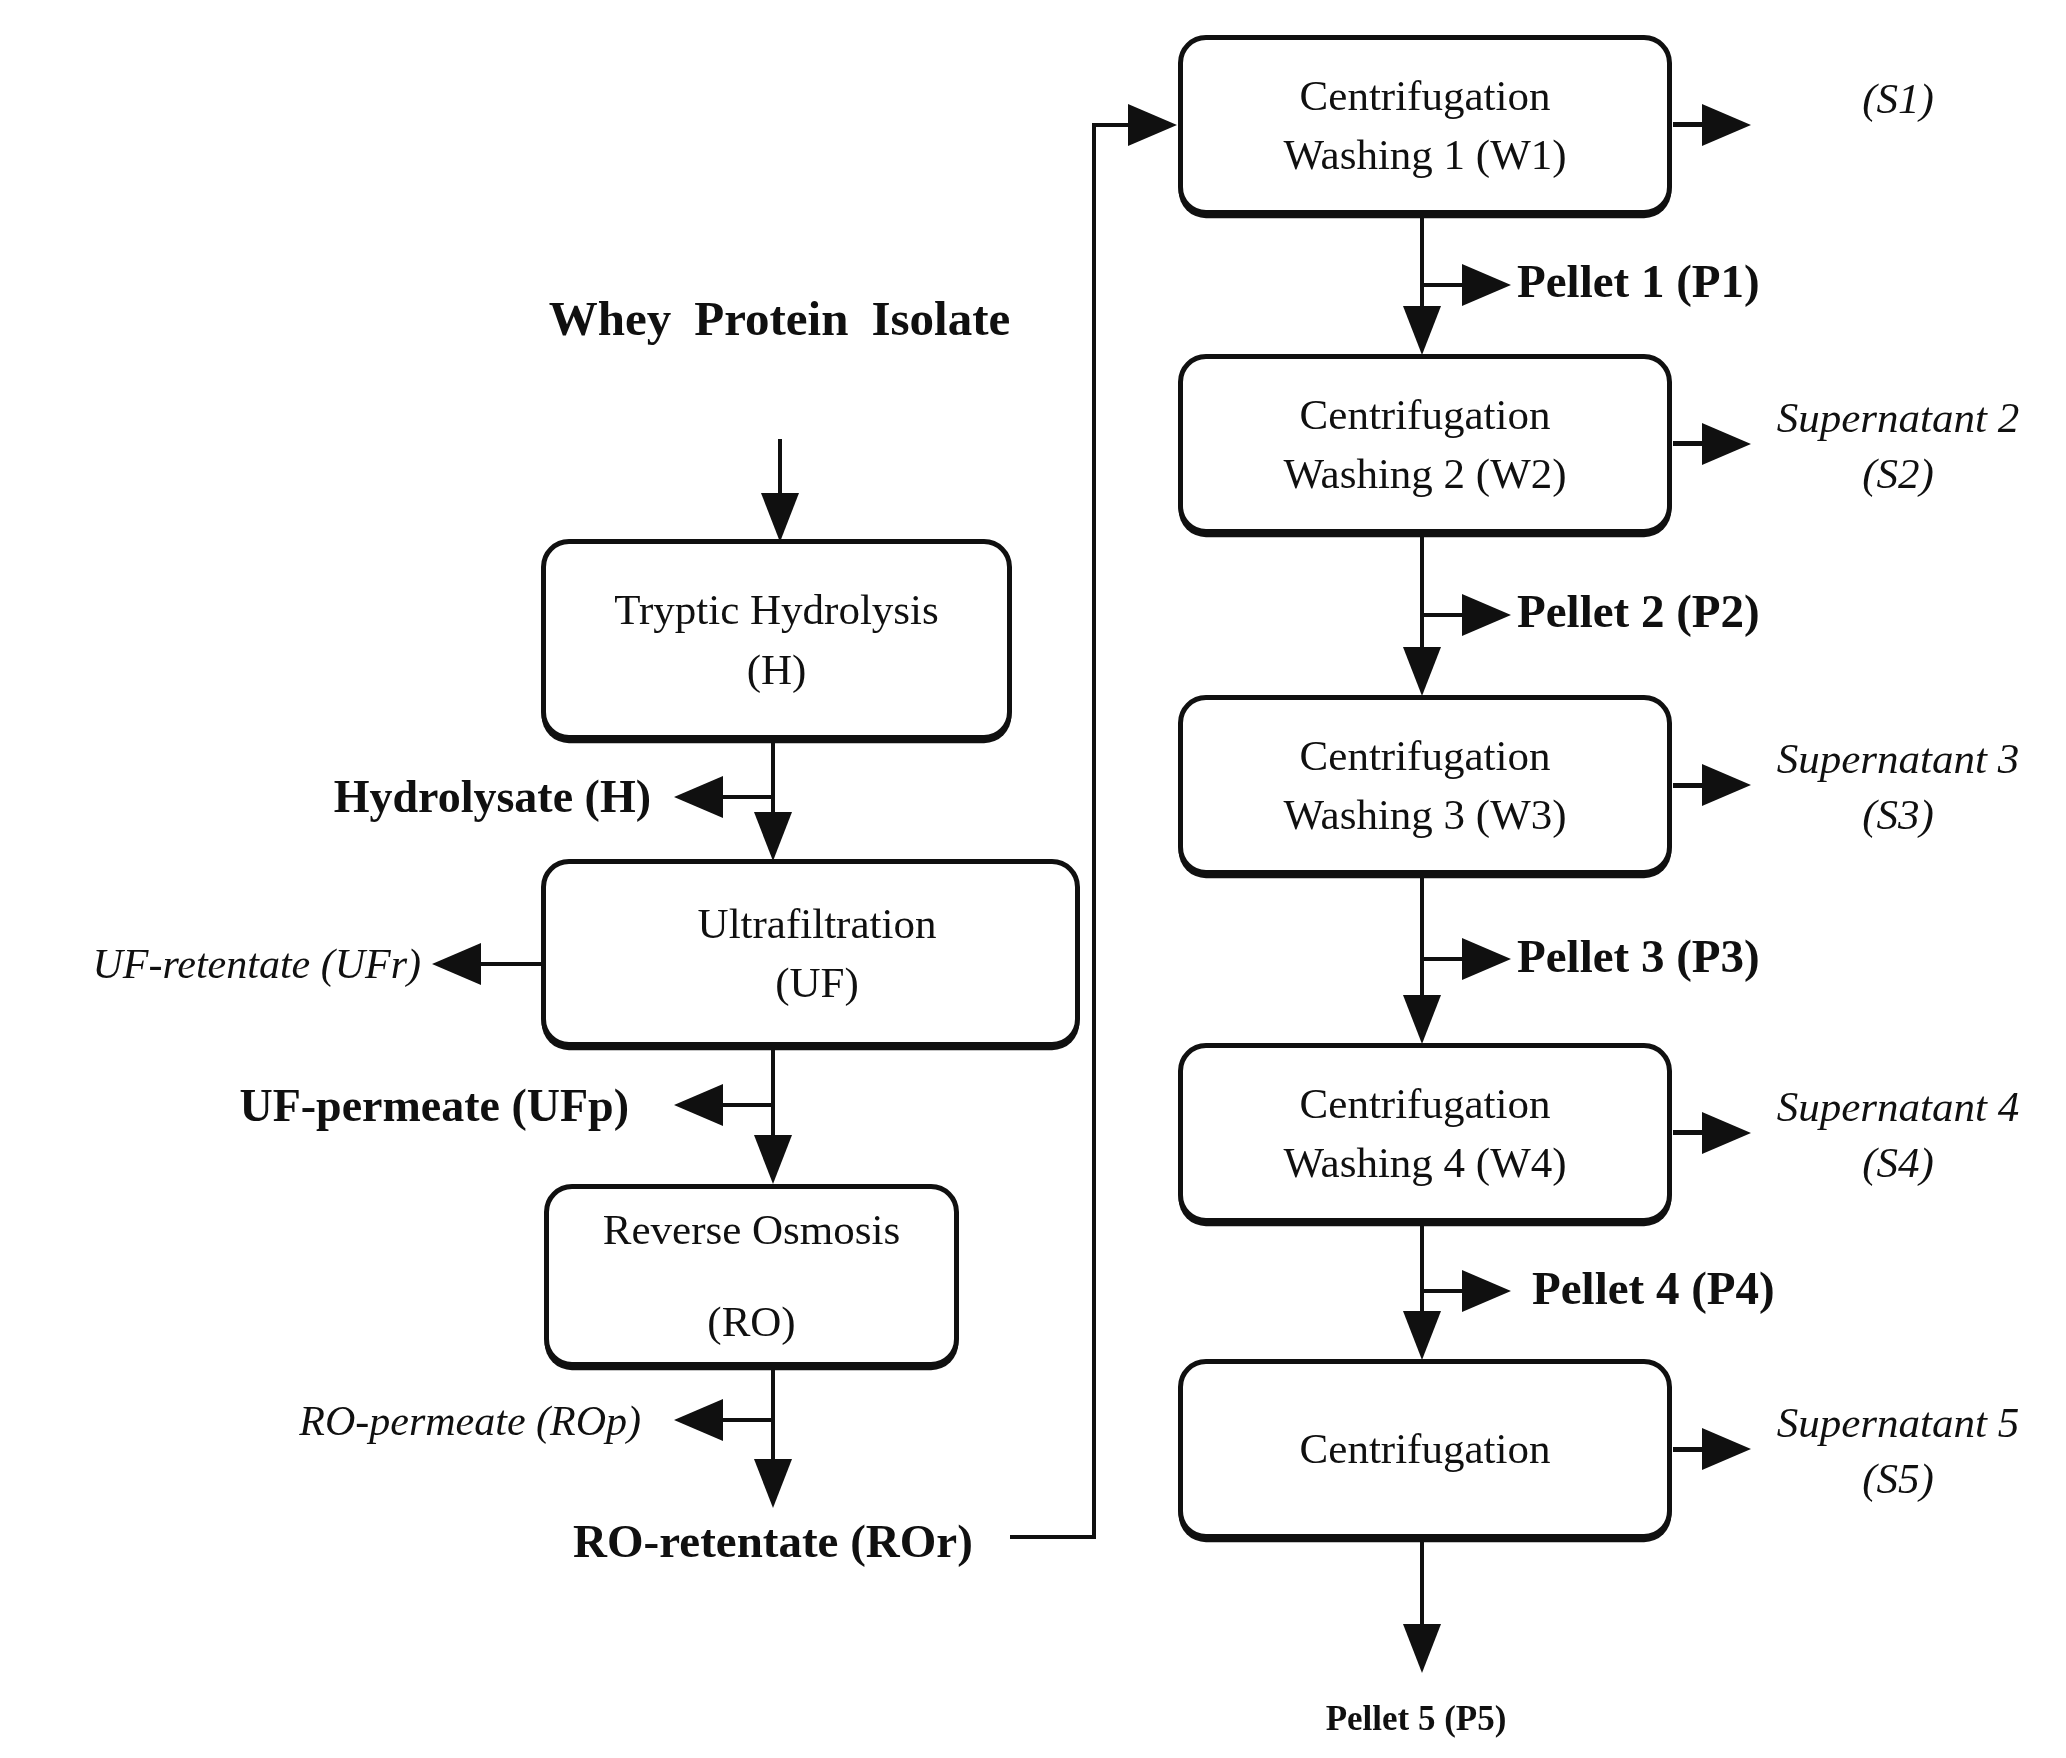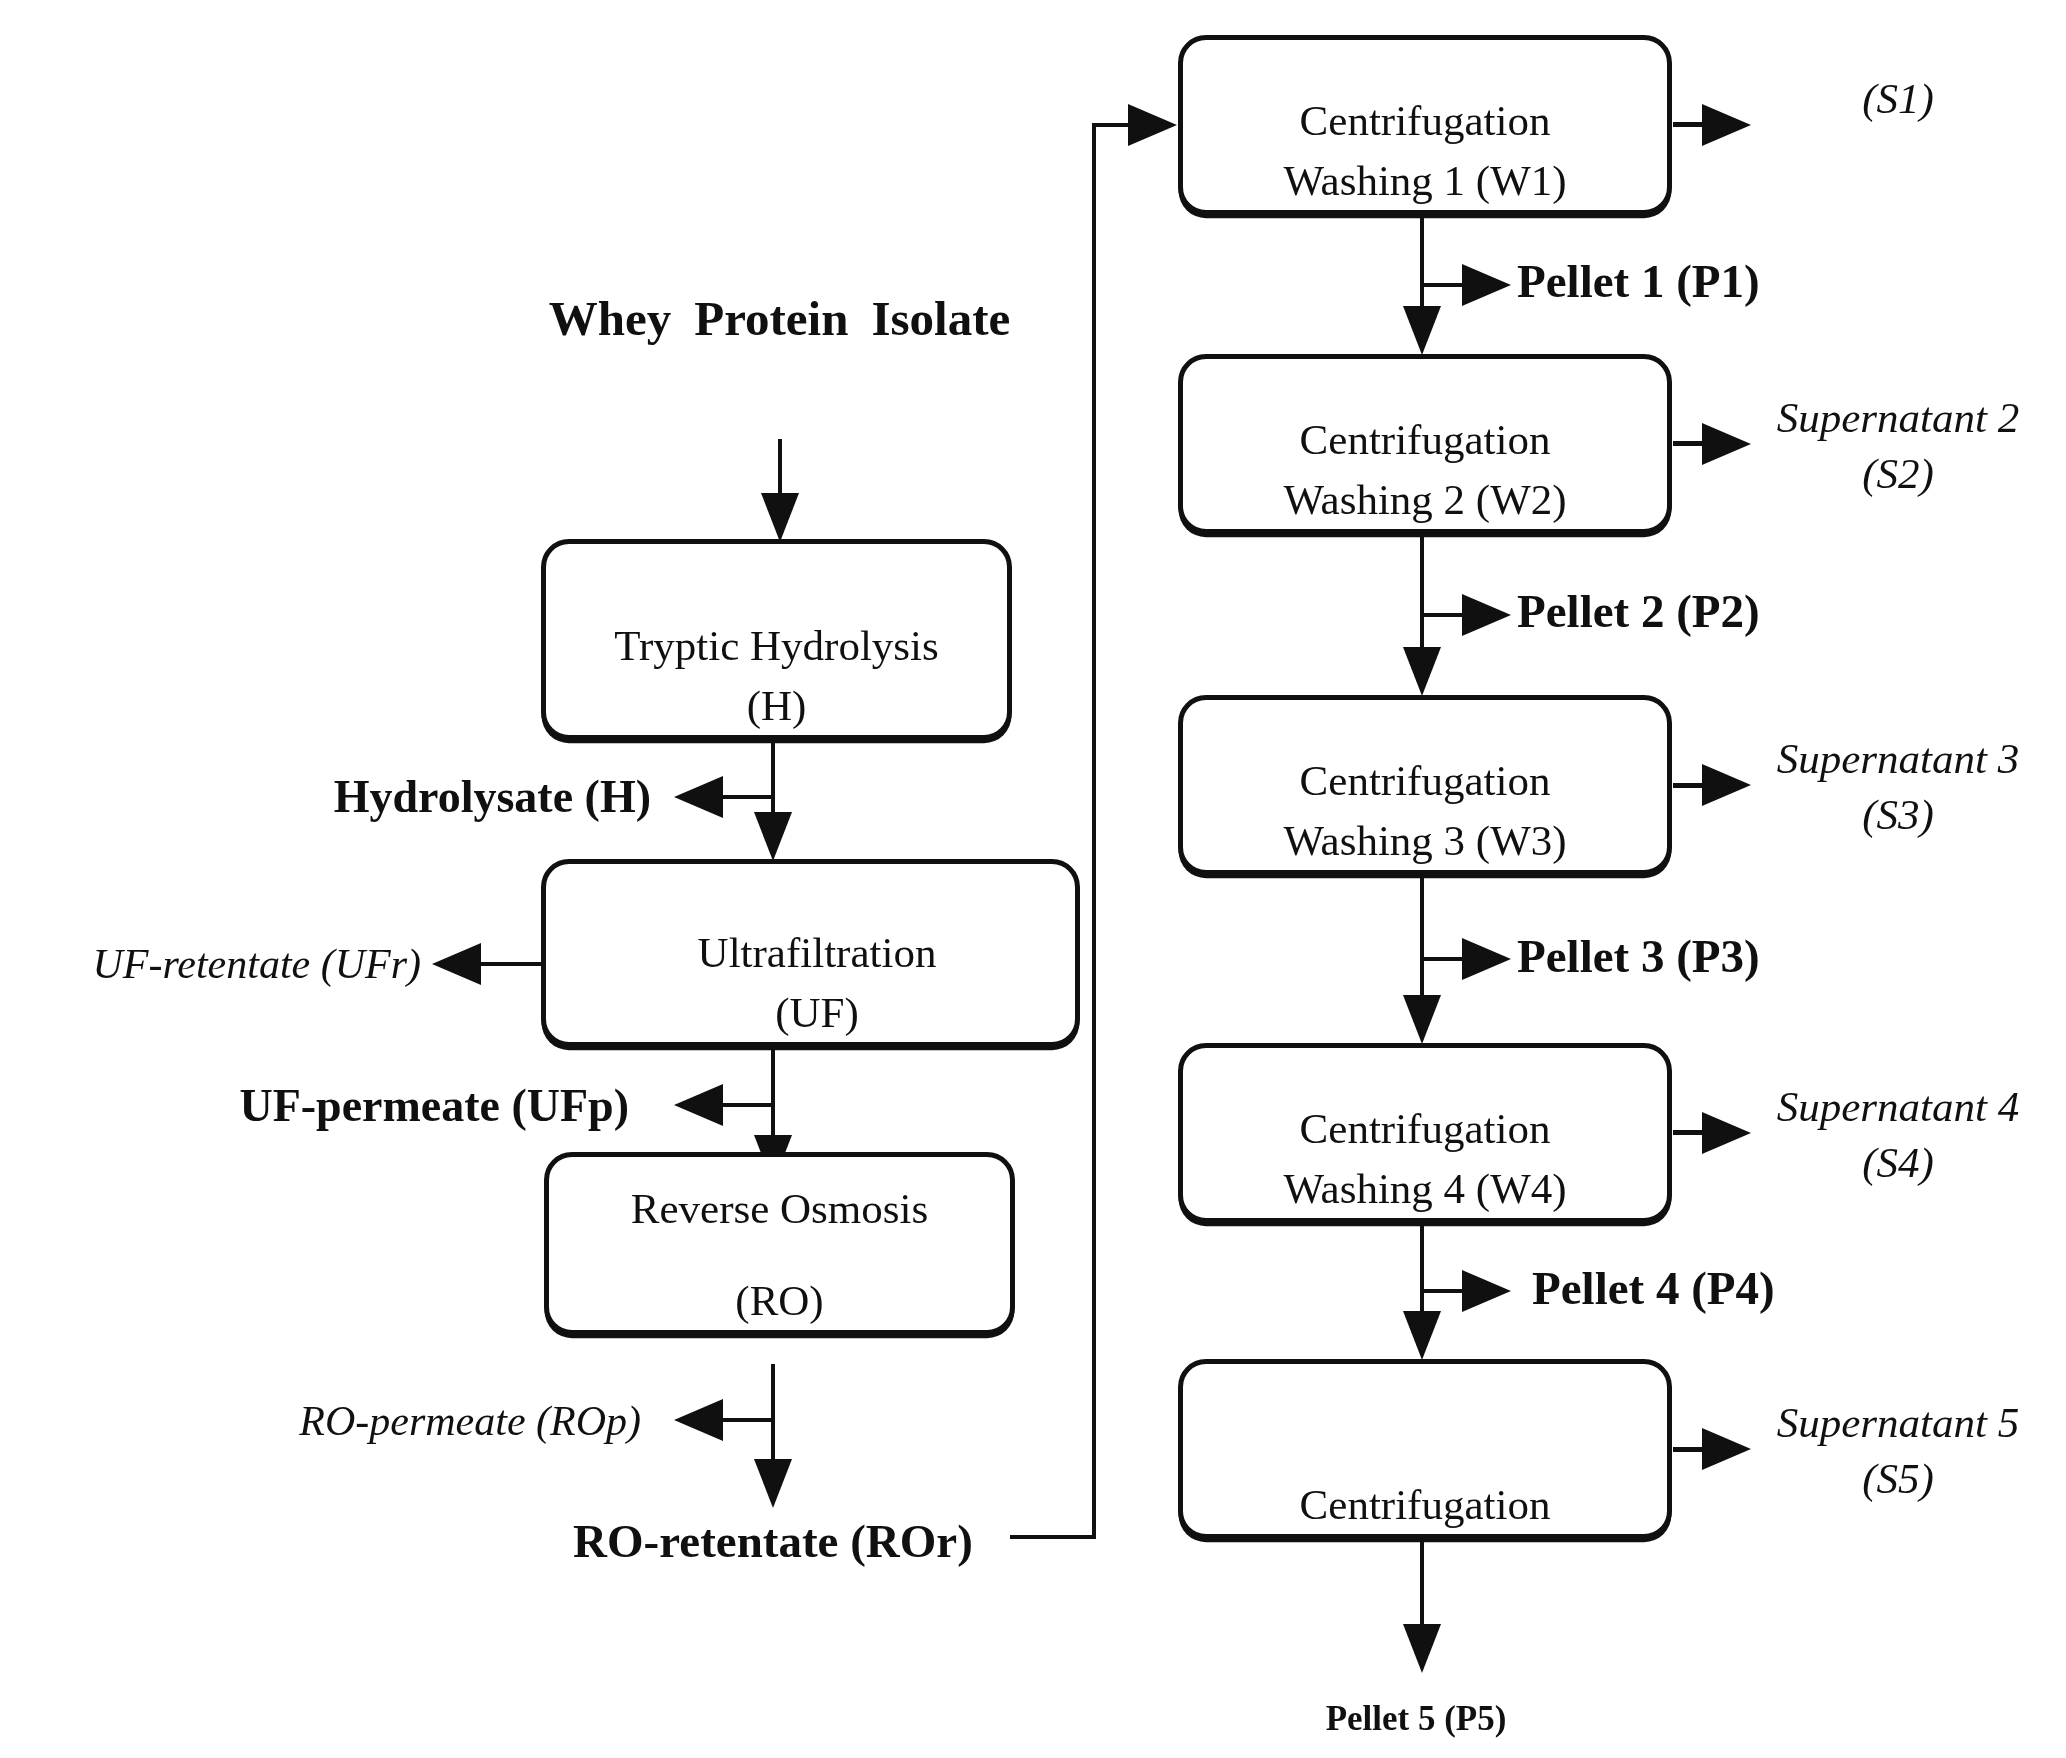--- a/index.html
+++ b/index.html
@@ -12,21 +12,21 @@
     overflow:hidden;
   }
   .node{
     position:absolute;
     box-sizing:border-box;
     background:#ffffff;
     border:5.7px solid #101010;
     border-radius:28px;
     box-shadow:0 3.8px 0 -0.6px #101010;
     display:flex;flex-direction:column;
-    align-items:center;justify-content:flex-end;
+    align-items:center;justify-content:center;
     text-align:center;
     font-size:43px;line-height:1.38;
   }
   .vline{position:absolute;width:3.8px;background:#101010;}
   .hline{position:absolute;height:3.8px;background:#101010;}
   .hline-thick{position:absolute;height:5px;background:#101010;}
   .head-down{position:absolute;width:0;height:0;
     border-left:19px solid transparent;border-right:19px solid transparent;
     border-top:49px solid #101010;}
   .head-left{position:absolute;width:0;height:0;
@@ -81,21 +81,21 @@
   <div class="hline" style="left:480px;top:962px;width:63px;"></div>
   <div class="head-left" style="left:432px;top:943px;"></div>
   <div class="lbl i ralign" style="left:16px;top:940px;width:405px;font-size:42px;">UF-retentate (UFr)</div>
 
   <div class="vline" style="left:771px;top:1044px;height:92px;"></div>
   <div class="hline" style="left:723px;top:1103px;width:51px;"></div>
   <div class="head-left" style="left:674px;top:1084px;"></div>
   <div class="lbl b ralign" style="left:224px;top:1079px;width:405px;font-size:46px;">UF-permeate (UFp)</div>
   <div class="head-down" style="left:754px;top:1135px;"></div>
 
-  <div class="node" style="left:544px;top:1152px;width:471px;height:183px;gap:32px;">
+  <div class="node" style="left:544px;top:1184px;width:415px;height:183px;gap:32px;">
     <span class="boxline">Reverse Osmosis</span>
     <span class="boxline">(RO)</span>
   </div>
 
   <div class="vline" style="left:771px;top:1364px;height:98px;"></div>
   <div class="hline" style="left:723px;top:1418px;width:51px;"></div>
   <div class="head-left" style="left:674px;top:1399px;"></div>
   <div class="lbl i ralign" style="left:243px;top:1397px;width:398px;font-size:42px;">RO-permeate (ROp)</div>
   <div class="head-down" style="left:754px;top:1459px;"></div>
 

